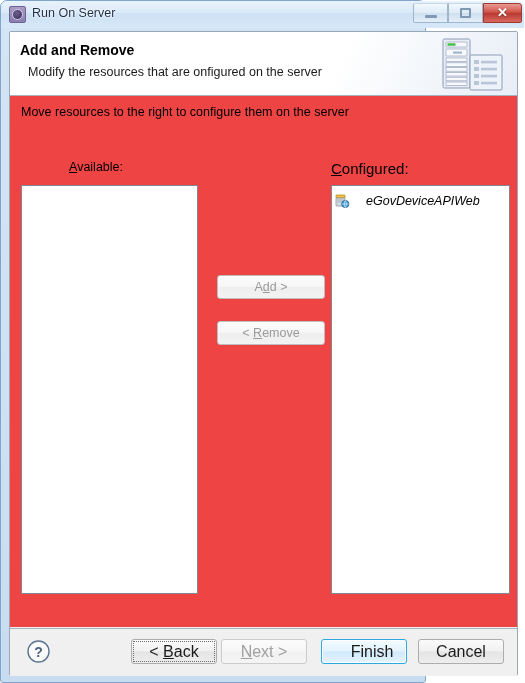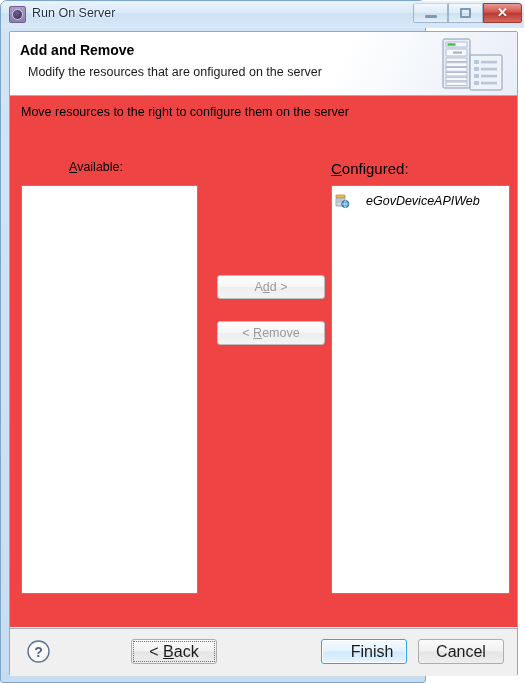--- a/index.html
+++ b/index.html
@@ -386,20 +386,21 @@
     <div class="footer">
 
       <svg class="help-icon" viewBox="0 0 25 25" xmlns="http://www.w3.org/2000/svg">
         <circle cx="12.5" cy="12.5" r="10.5" fill="#fafafa" stroke="#5d7490" stroke-width="1.4"></circle>
         <text x="12.5" y="17.6" text-anchor="middle" font-family="Liberation Sans, sans-serif" font-size="14" font-weight="bold" fill="#4a6party"></text>
         <text x="12.5" y="17.6" text-anchor="middle" font-family="Liberation Sans, sans-serif" font-size="14" font-weight="bold" fill="#4a6280">?</text>
       </svg>
 
       <div class="btn btn-back"><span>&lt; </span><span class="mn">B</span><span>ack</span><span class="focusring"></span></div>
 
+      <div class="btn btn-next"><span></span><span class="mn">N</span><span>ext &gt;</span></div>
 
       <div class="btn btn-finish">Finish</div>
 
       <div class="btn btn-cancel">Cancel</div>
     </div>
 
   </div>
 </div>
 
 </body></html>

